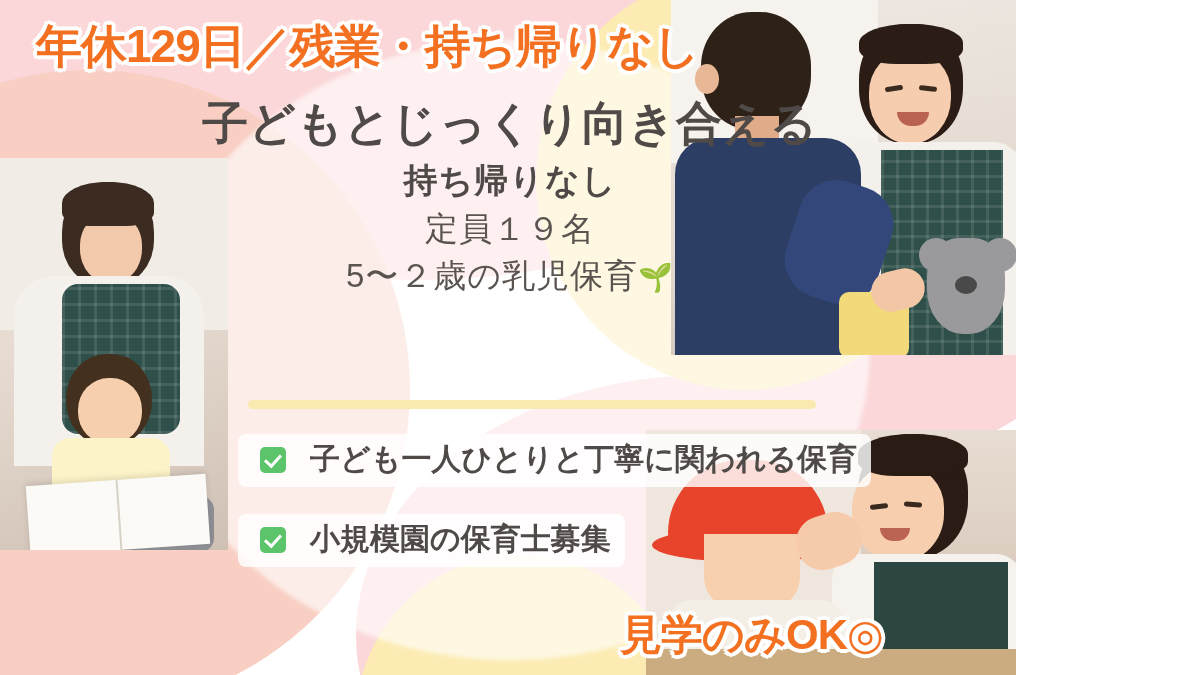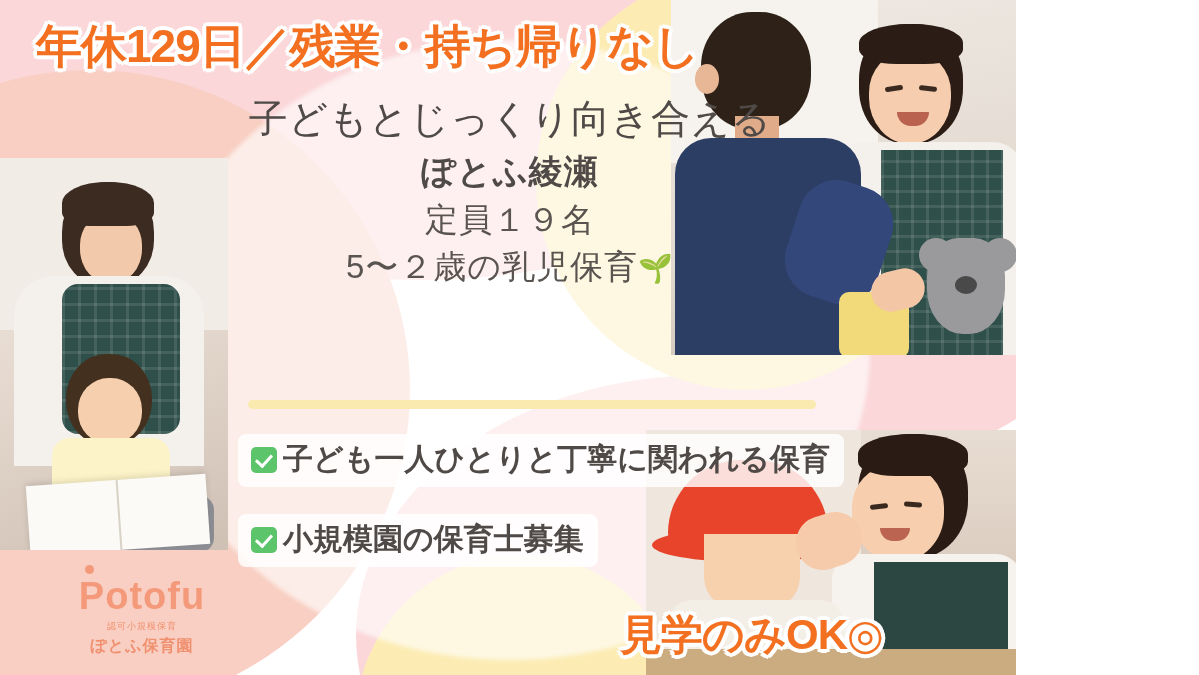--- a/index.html
+++ b/index.html
@@ -195,22 +195,22 @@
   
   #main-copy {
     position: absolute;
     left: 190px;
     top: 92px;
     width: 640px;
     text-align: center;
     color: #4a4a4a;
   }
   .line-1, .line-2 {
-    font-size: 39px;
-    font-weight: 400;
+    font-size: 46px;
+    font-weight: 700;
     line-height: 1.38;
     color: #4f4a47;
     letter-spacing: 0.5px;
   }
   .line-3 {
     font-size: 34px;
     font-weight: 700;
     line-height: 1.5;
     color: #4f4a47;
     letter-spacing: 1px;
@@ -237,24 +237,24 @@
 
   
   #bullets {
     position: absolute;
     left: 238px;
     top: 434px;
   }
   .bullet {
     display: inline-flex;
     align-items: center;
-    gap: 6px;
+    gap: 24px;
     background: rgba(255,255,255,0.82);
     border-radius: 8px;
-    padding: 5px 14px 7px 13px;
+    padding: 5px 14px 7px 22px;
     margin-bottom: 9px;
   }
   .bullet .check {
     display: inline-block;
     width: 26px;
     height: 26px;
     background: #5cc46b;
     border-radius: 5px;
     position: relative;
     flex: none;
@@ -412,21 +412,21 @@
       <div class="c-body"></div>
       <div class="t2-hand"></div>
       <div class="desk"></div>
     </div>
   </div>
 
   <div id="headline-banner">年休129日／残業・持ち帰りなし</div>
 
   <div id="main-copy">
     <div class="line-1">子どもとじっくり向き合える</div>
-    <div class="line-3">ぽとふ綾瀬</div>
+    <div class="line-3">持ち帰りなし</div>
     <div class="line-4">定員１９名</div>
     <div class="line-5">
       <span>5〜２歳の乳児保育</span><span class="sprout">🌱</span>
     </div>
   </div>
 
   <div id="divider"></div>
 
   <div id="bullets">
     <div class="bullet">
@@ -435,22 +435,14 @@
     </div><br>
     <br>
     <div class="bullet">
       <span class="check"></span>
       <span class="btext">小規模園の保育士募集</span>
     </div>
   </div>
 
   <div id="visit-ok">見学のみOK◎</div>
 
-  <div id="logo">
-    <div class="mark">
-      <span class="dot"></span>
-      <span>Potofu</span>
-    </div>
-    <div class="sub1">認可小規模保育</div>
-    <div class="sub2">ぽとふ保育園</div>
-  </div>
 
 </div>
 
 </body></html>

